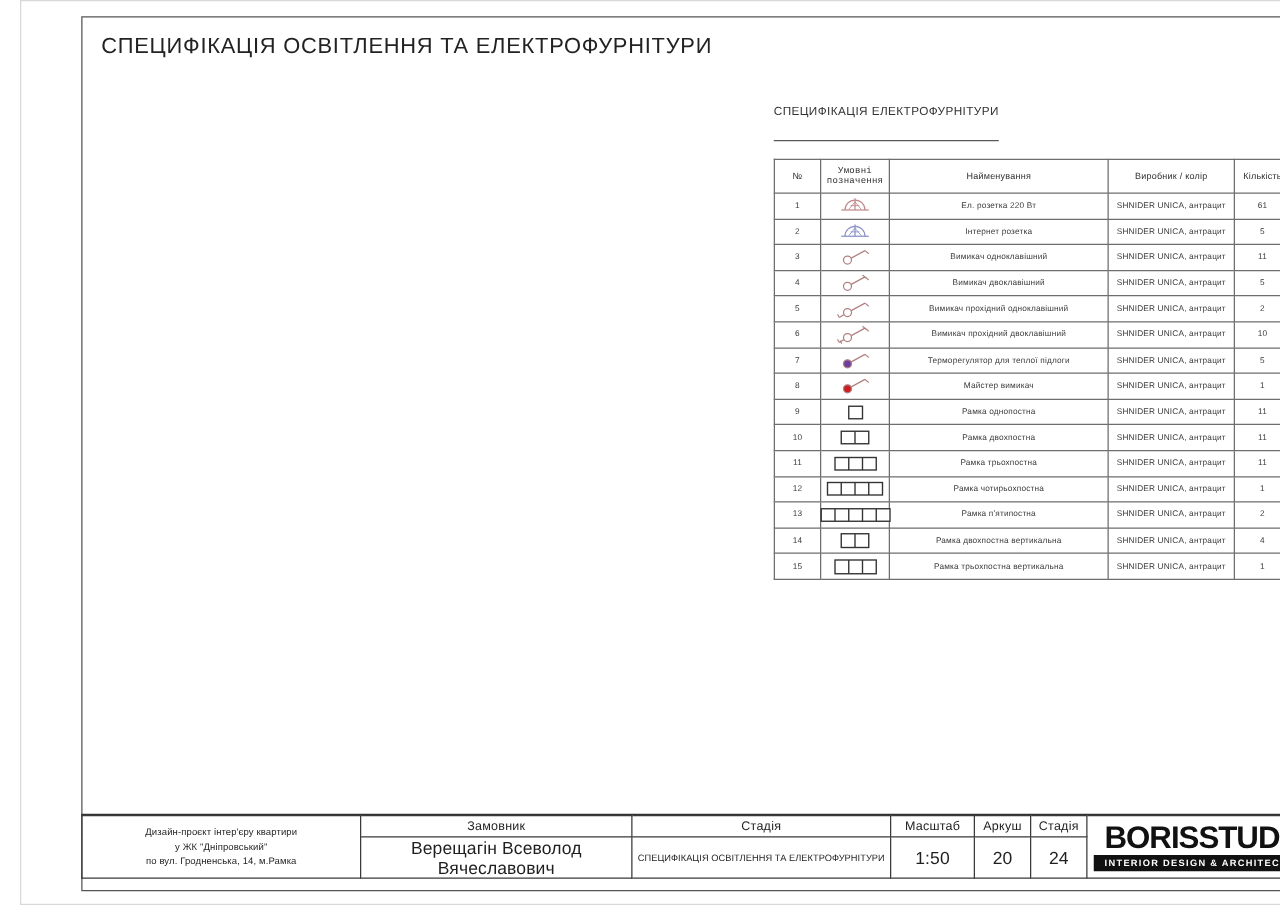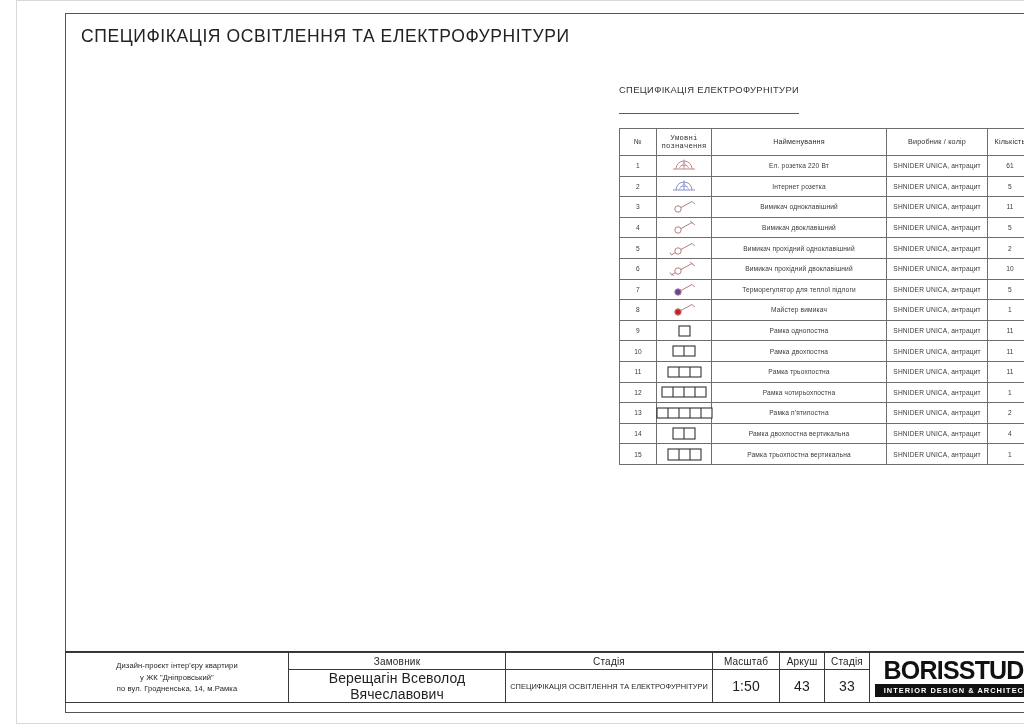--- a/index.html
+++ b/index.html
@@ -478,19 +478,19 @@
           <div class="logo-box">
             <div class="logo-name">BORISSTUDIO</div>
             <div class="logo-sub">INTERIOR DESIGN &amp; ARCHITECTURE</div>
           </div>
         </td>
       </tr>
       <tr>
         <td class="tb-cust tb-val">Верещагін Всеволод Вячеславович</td>
         <td class="tb-stage tb-stage-val">СПЕЦИФІКАЦІЯ ОСВІТЛЕННЯ ТА ЕЛЕКТРОФУРНІТУРИ</td>
         <td class="tb-scale tb-val">1:50</td>
-        <td class="tb-sheet tb-val">43</td>
-        <td class="tb-sheets tb-val">33</td>
+        <td class="tb-sheet tb-val">20</td>
+        <td class="tb-sheets tb-val">24</td>
       </tr>
     </tbody>
       </table>
   </div>
 </div>
 
 </body></html>

